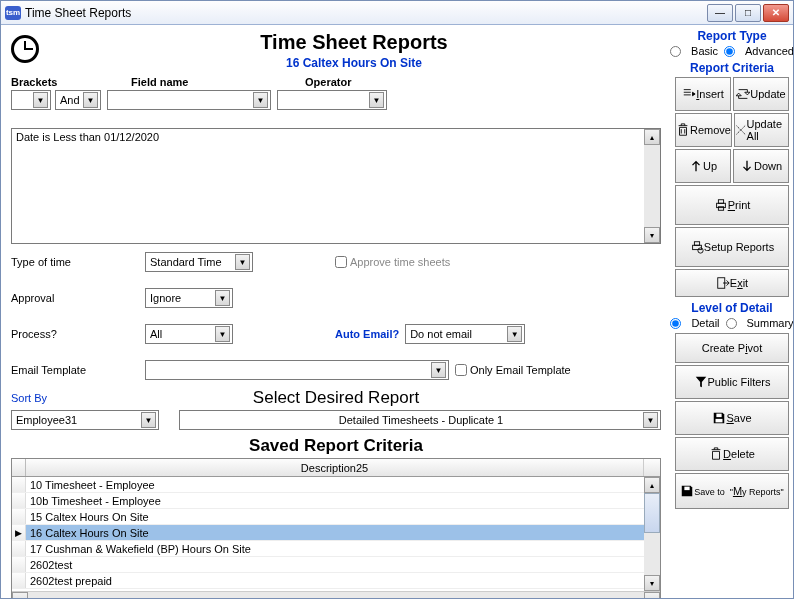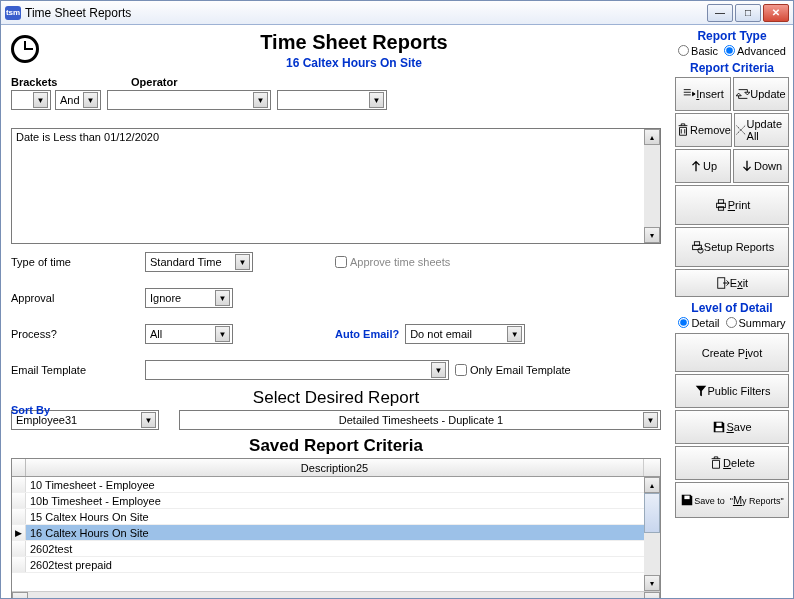--- a/index.html
+++ b/index.html
@@ -47,21 +47,21 @@
 .grid-row { display:flex; height:16px; border-bottom:1px solid #eee;}
 .grid-row.selected { background:#9cc1e8;}
 .grid-row .gutter { width:14px; border-right:1px solid #ddd; background:linear-gradient(#fdfdfd,#ececec); text-align:center; font-size:9px; line-height:16px;}
 .grid-row .cell { flex:1; padding:0 4px; line-height:16px; overflow:hidden; white-space:nowrap;}
 .grid-vscroll { position:absolute; right:0; top:0; width:16px; height:100%; display:flex; flex-direction:column;}
 .grid-thumb { background:linear-gradient(#e8eef8,#c8d6ee); border:1px solid #9ab; height:40px;}
 .grid-hscroll { height:16px; display:flex; border-top:1px solid #ccc;}
 .hsb-track{flex:1;background:#e9e9e9;}
 .side-head { color:#0033cc; font-weight:bold; text-align:center; font-size:12px; margin:2px 0 2px 0;}
 .radio-row { display:flex; gap:6px; font-size:11px; justify-content:center; margin-bottom:4px;}
-.radio-row label { display:flex; align-items:flex-start; gap:2px; white-space:nowrap;}
+.radio-row label { display:flex; align-items:center; gap:10px; white-space:nowrap;}
 .radio-row input { width:11px;height:11px;}
 .btn { border:1px solid #888; background:linear-gradient(#fdfdfd,#e4e4e4); height:34px; display:flex; align-items:center; justify-content:center; font-size:10px; cursor:default;}
 .btn svg { width:14px; height:14px; }
 .btn-row2 { display:grid; grid-template-columns:1fr 1fr; gap:2px; margin-bottom:2px;}
 .btn-full { margin-bottom:2px;}
 .underline { text-decoration:underline;}
 </style>
 </head>
 <body>
 
@@ -80,20 +80,21 @@
     <div class="header-row">
       <div class="clock"></div>
       <div class="header-center">
         <div class="main-title">Time Sheet Reports</div>
         <div class="subtitle">16 Caltex Hours On Site</div>
       </div>
     </div>
 
     <div class="col-labels">
       <span>Brackets</span>
+      <span>Field name</span>
       <span>Operator</span>
     </div>
     <div class="row-controls">
       <div class="dd" style="width:40px">
           <span></span>
           <span class="arrow">▼</span>
         </div>
       <div class="dd" style="width:46px;margin-left:4px">
           <span>And</span>
           <span class="arrow">▼</span>
@@ -158,21 +159,21 @@
             <span class="arrow">▼</span>
           </div>
         <span class="chk" style="color:#000">
             <input type="checkbox" style="">
             <span>Only Email Template</span>
           </span>
       </div>
     </div>
 
     <div style="position:relative;margin-top:8px;">
-      <div style="color:#0033cc;font-weight:bold;position:absolute;left:0;top:16px">Sort By</div>
+      <div style="color:#0033cc;font-weight:normal;position:absolute;left:0;top:4px">Sort By</div>
       <div class="section-title" style="margin-top:8px">Select Desired Report</div>
     </div>
     <div class="sort-row">
       <div class="dd" style="width:148px">
           <span>Employee31</span>
           <span class="arrow">▼</span>
         </div>
       <div class="dd" style="flex:1;margin-left:20px;justify-content:center;position:relative">
         <span style="position:absolute;right:2px" class="arrow">▼</span>
         <span>Detailed Timesheets - Duplicate 1</span>
@@ -198,20 +199,25 @@
             <div style="width: 16px;"></div>
           </div>
           <div class="grid-row">
             <div class="gutter"></div>
             <div class="cell">15 Caltex Hours On Site</div>
             <div style="width: 16px;"></div>
           </div>
           <div class="grid-row selected">
             <div class="gutter">▶</div>
             <div class="cell">16 Caltex Hours On Site</div>
+            <div style="width: 16px;"></div>
+          </div>
+          <div class="grid-row">
+            <div class="gutter"></div>
+            <div class="cell">17 Cushman &amp; Wakefield (BP) Hours On Site</div>
             <div style="width: 16px;"></div>
           </div>
           <div class="grid-row">
             <div class="gutter"></div>
             <div class="cell">2602test</div>
             <div style="width: 16px;"></div>
           </div>
           <div class="grid-row">
             <div class="gutter"></div>
             <div class="cell">2602test prepaid</div>
@@ -316,21 +322,21 @@
     <div class="radio-row">
       <label>
           <input type="radio" name="lod" checked="" style="">
           <span>Detail</span>
         </label>
       <label>
           <input type="radio" name="lod" style="">
           <span>Summary</span>
         </label>
     </div>
-    <div class="btn btn-full" style="height:39px">
+    <div class="btn btn-full" style="height:30px">
         <span>Create P<span class="underline">i</span>vot</span>
       </div>
     <div class="btn btn-full">
         <svg viewBox="0 0 16 16">
           <path d="M2 2h12L9 8v6l-2-1V8z" fill="#000"></path>
         </svg>
         <span>Public Filters</span>
       </div>
     <div class="btn btn-full">
         <svg viewBox="0 0 16 16">

